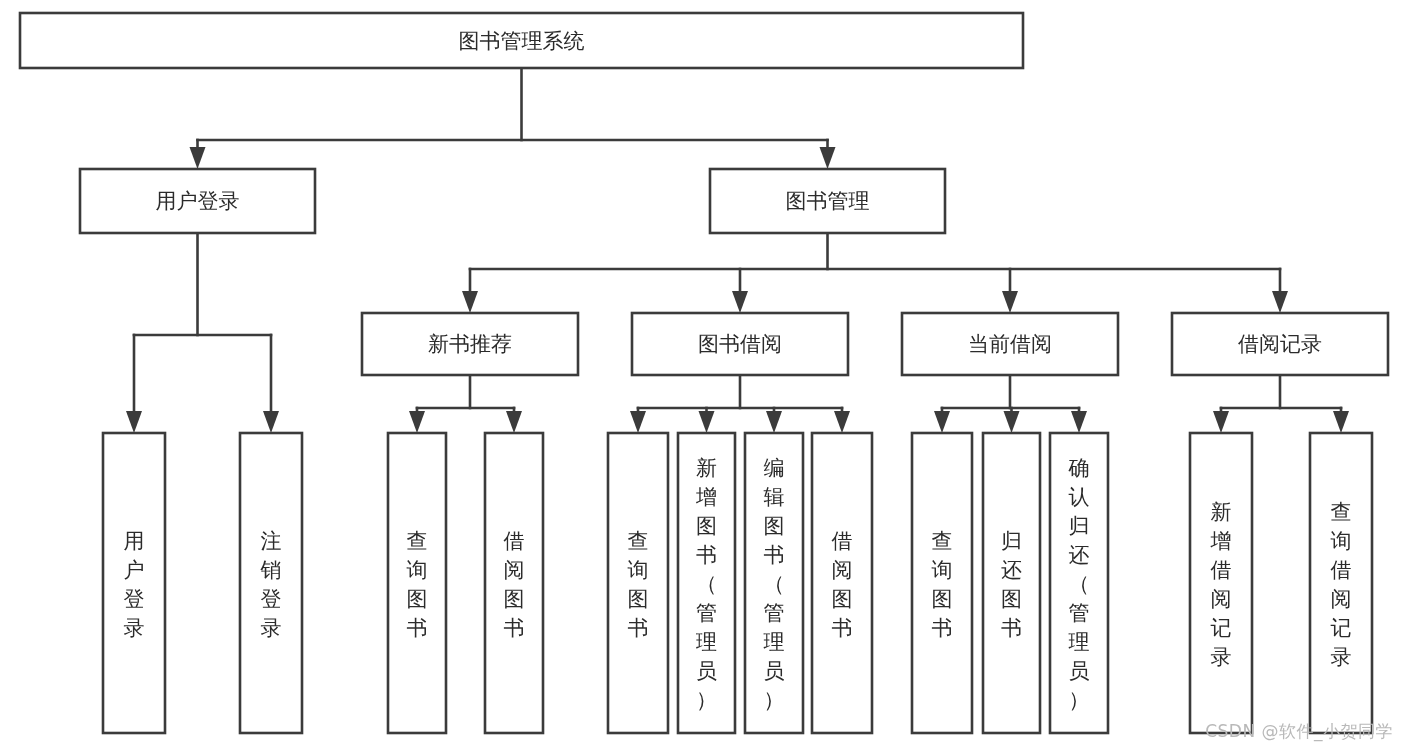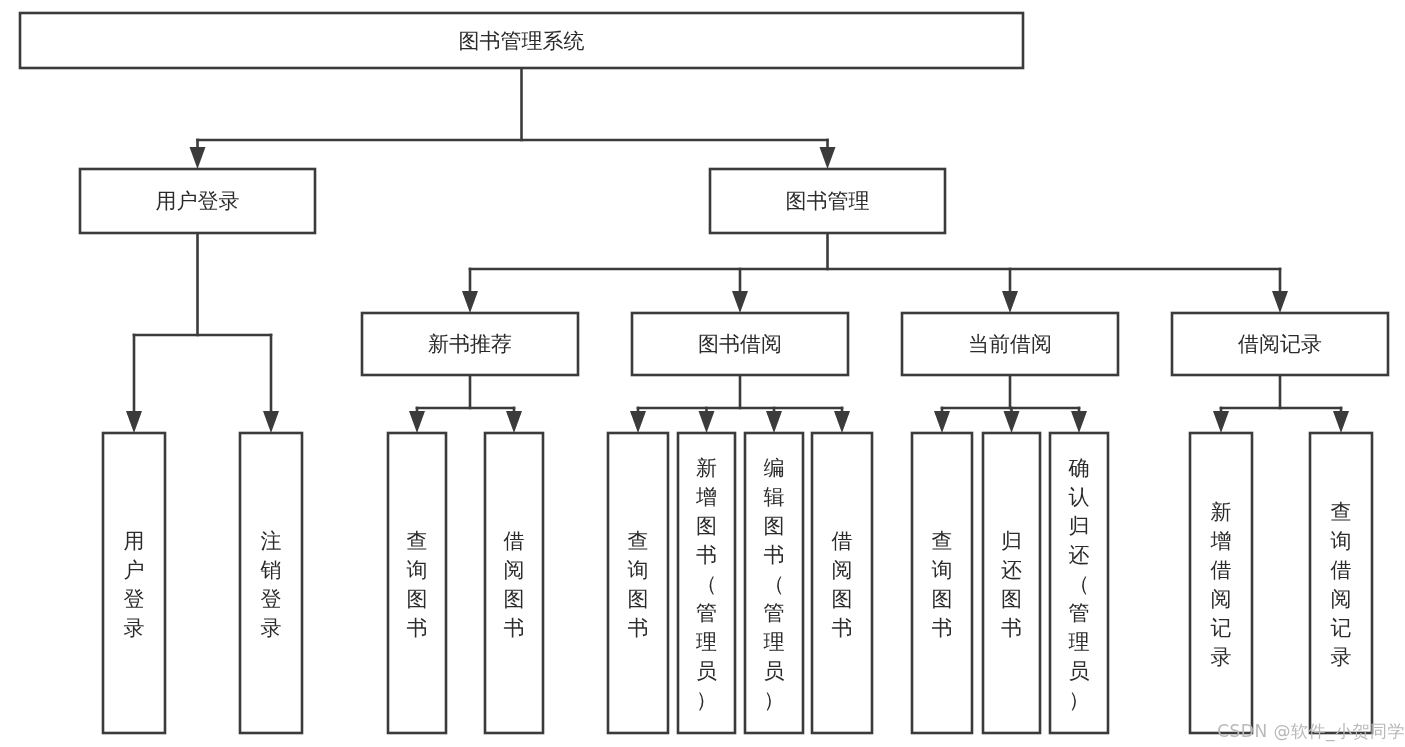--- a/index.html
+++ b/index.html
@@ -49,21 +49,21 @@
     stroke-width: 2.6;
     fill: none;
     stroke-linecap: square;
   }
   .arrow-head {
     fill: #3b3b3b;
     stroke: none;
   }
   .watermark {
     position: absolute;
-    right: 0;
+    right: 12px;
     bottom: 4px;
     font-family: "DejaVu Sans", "Liberation Sans", sans-serif;
     font-size: 17px;
     color: #b9b9b9;
     white-space: nowrap;
     letter-spacing: 0.5px;
     user-select: none;
   }
 </style>
 </head>

